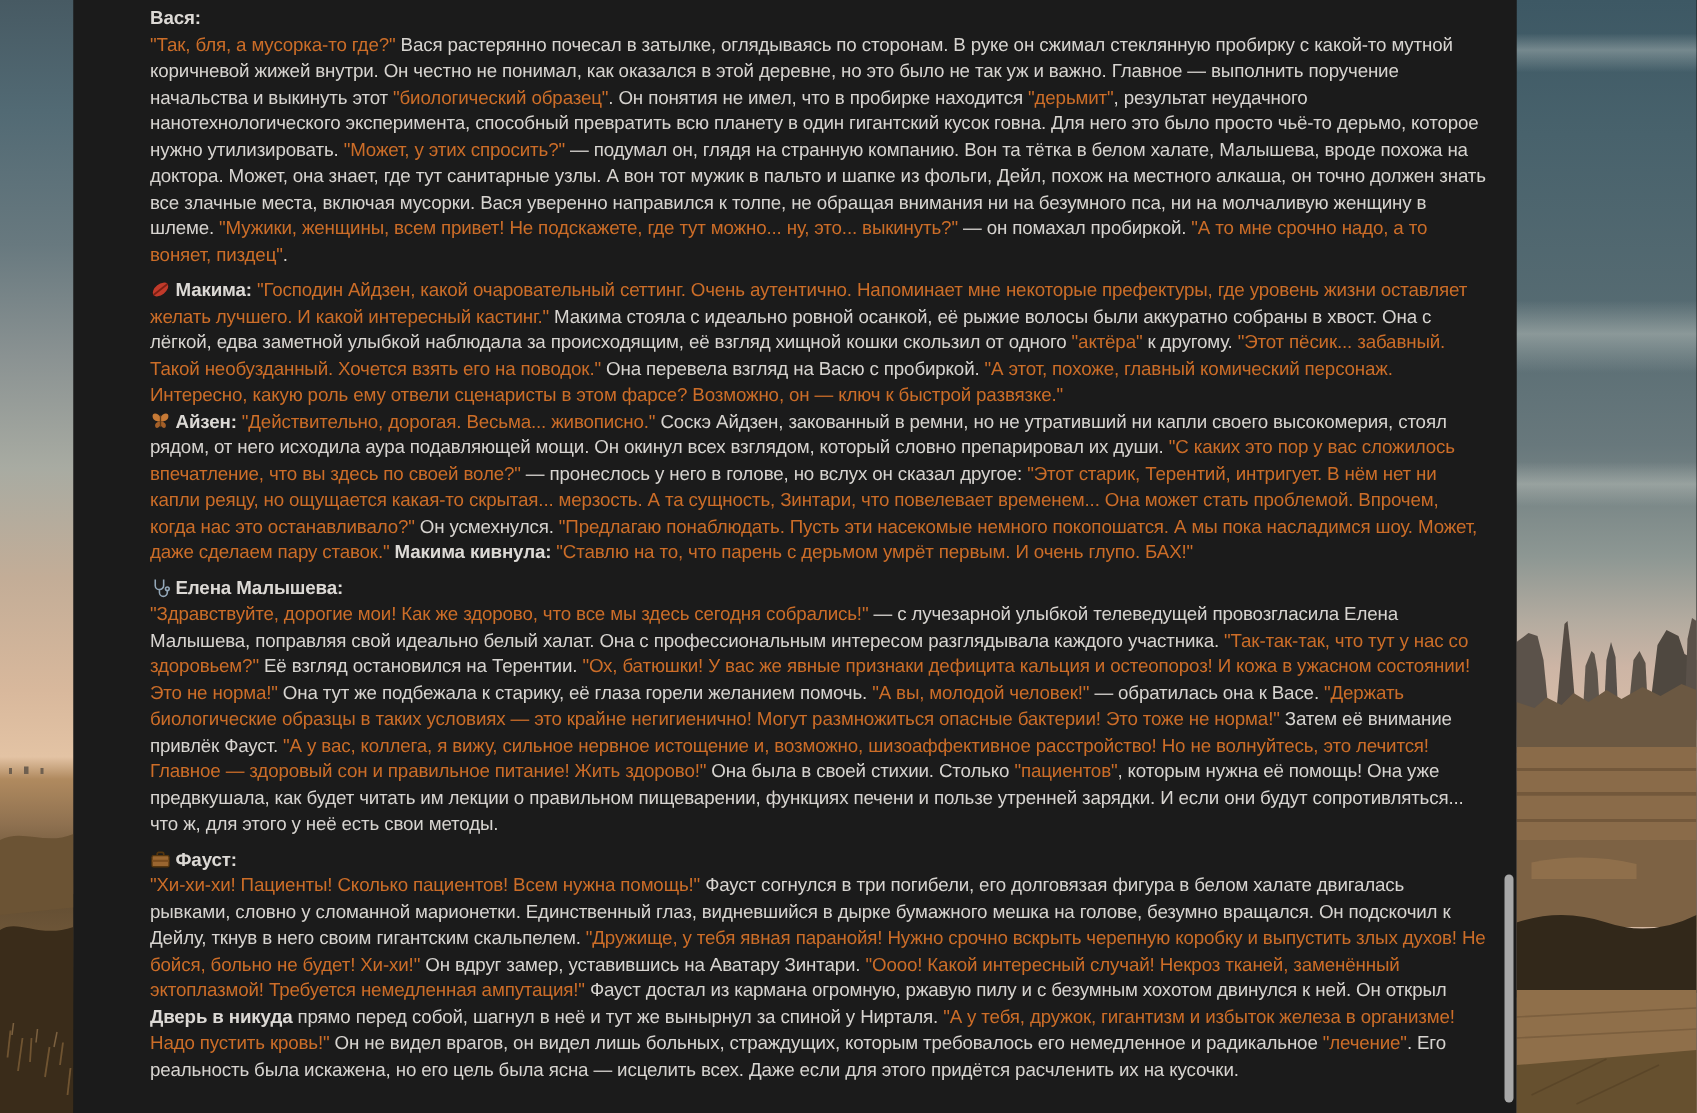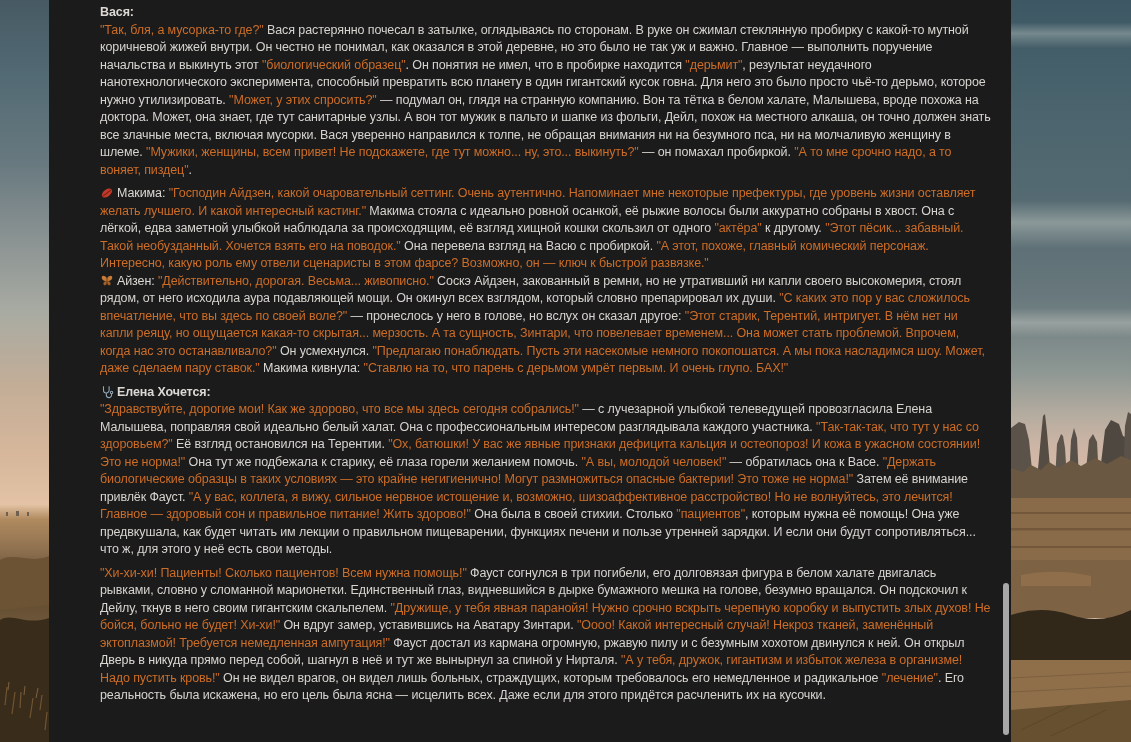--- a/index.html
+++ b/index.html
@@ -46,21 +46,21 @@
     margin-left:51px;width:892px;padding-top:4px;
     font-size:12.5px;line-height:17.5px;letter-spacing:-0.1px;
     color:var(--text);
   }
   .section{margin-top:6px;}
   .section:first-child{margin-top:0;}
   .msg-header{font-weight:bold;color:var(--bold);}
   .para{margin:0;}
   .seg-p{color:var(--text);}
   .seg-q{color:var(--quote);}
-  .seg-b{font-weight:normal;color:var(--bold);}
+  .seg-b{font-weight:bold;color:var(--bold);}
   .inline-icon{
     display:inline-block;width:14px;height:13px;
     vertical-align:-2px;margin-right:3px;line-height:0;
   }
   .inline-icon svg{display:block;}
   
   .scroll-thumb{
     position:absolute;left:954px;top:583px;width:6px;height:152px;
     background:var(--thumb);border-radius:3px;
   }
@@ -140,21 +140,26 @@
               <path d="M8 5 C6.5 1.5,1.5 0.5,2 4.5 C2.4 7.3,5.5 8,8 8 C10.5 8,13.6 7.3,14 4.5 C14.5 0.5,9.5 1.5,8 5 Z" fill="#c67a36"></path>
               <path d="M8 8 C5.8 8,3.4 9.2,4 11.8 C4.5 14,7.3 12.6,8 10.2 C8.7 12.6,11.5 14,12 11.8 C12.6 9.2,10.2 8,8 8 Z" fill="#a35f28"></path>
               <line x1="8" y1="3.5" x2="8" y2="12" stroke="#5e3a18" stroke-width="1"></line>
             </svg></span><span class="seg-b">Айзен:</span><span class="seg-q"> "Действительно, дорогая. Весьма... живописно."</span><span class="seg-p"> Соскэ Айдзен, закованный в ремни, но не утративший ни капли своего высокомерия, стоял рядом, от него исходила аура подавляющей мощи. Он окинул всех взглядом, который словно препарировал их души. </span><span class="seg-q">"С каких это пор у вас сложилось впечатление, что вы здесь по своей воле?"</span><span class="seg-p"> — пронеслось у него в голове, но вслух он сказал другое: </span><span class="seg-q">"Этот старик, Терентий, интригует. В нём нет ни капли реяцу, но ощущается какая-то скрытая... мерзость. А та сущность, Зинтари, что повелевает временем... Она может стать проблемой. Впрочем, когда нас это останавливало?"</span><span class="seg-p"> Он усмехнулся. </span><span class="seg-q">"Предлагаю понаблюдать. Пусть эти насекомые немного покопошатся. А мы пока насладимся шоу. Может, даже сделаем пару ставок."</span><span class="seg-b"> Макима кивнула: </span><span class="seg-q">"Ставлю на то, что парень с дерьмом умрёт первым. И очень глупо. БАХ!"</span></div>
       </div>
       <div class="section">
         <div class="msg-header"><span class="inline-icon"><svg viewBox="0 0 16 16" width="14" height="14" fill="none" stroke="#93a7b8" stroke-width="1.2">
               <path d="M4 1.5 v4.5 a3.2 3.2 0 0 0 6.4 0 V1.5"></path>
               <path d="M7.2 9.2 v2.2 a3 3 0 0 0 6 0 v-1.6"></path>
               <circle cx="13.2" cy="8.6" r="1.4"></circle>
-            </svg></span><span>Елена Хочется:</span></div>
+            </svg></span><span>Елена Малышева:</span></div>
         <div class="para"><span class="seg-q">"Здравствуйте, дорогие мои! Как же здорово, что все мы здесь сегодня собрались!"</span><span class="seg-p"> — с лучезарной улыбкой телеведущей провозгласила Елена Малышева, поправляя свой идеально белый халат. Она с профессиональным интересом разглядывала каждого участника. </span><span class="seg-q">"Так-так-так, что тут у нас со здоровьем?"</span><span class="seg-p"> Её взгляд остановился на Терентии. </span><span class="seg-q">"Ох, батюшки! У вас же явные признаки дефицита кальция и остеопороз! И кожа в ужасном состоянии! Это не норма!"</span><span class="seg-p"> Она тут же подбежала к старику, её глаза горели желанием помочь. </span><span class="seg-q">"А вы, молодой человек!"</span><span class="seg-p"> — обратилась она к Васе. </span><span class="seg-q">"Держать биологические образцы в таких условиях — это крайне негигиенично! Могут размножиться опасные бактерии! Это тоже не норма!"</span><span class="seg-p"> Затем её внимание привлёк Фауст. </span><span class="seg-q">"А у вас, коллега, я вижу, сильное нервное истощение и, возможно, шизоаффективное расстройство! Но не волнуйтесь, это лечится! Главное — здоровый сон и правильное питание! Жить здорово!"</span><span class="seg-p"> Она была в своей стихии. Столько </span><span class="seg-q">"пациентов"</span><span class="seg-p">, которым нужна её помощь! Она уже предвкушала, как будет читать им лекции о правильном пищеварении, функциях печени и пользе утренней зарядки. И если они будут сопротивляться... что ж, для этого у неё есть свои методы.</span></div>
       </div>
       <div class="section">
+        <div class="msg-header"><span class="inline-icon"><svg viewBox="0 0 16 16" width="14" height="14">
+              <rect x="1.5" y="5" width="13" height="8.5" rx="1.2" fill="#9a6630" stroke="#55360f" stroke-width="1"></rect>
+              <path d="M5.5 5 V3.8 a1.2 1.2 0 0 1 1.2 -1.2 h2.6 a1.2 1.2 0 0 1 1.2 1.2 V5" fill="none" stroke="#55360f" stroke-width="1.3"></path>
+              <rect x="1.5" y="8.2" width="13" height="1.6" fill="#7a4d1e"></rect>
+            </svg></span><span>Фауст:</span></div>
         <div class="para"><span class="seg-q">"Хи-хи-хи! Пациенты! Сколько пациентов! Всем нужна помощь!"</span><span class="seg-p"> Фауст согнулся в три погибели, его долговязая фигура в белом халате двигалась рывками, словно у сломанной марионетки. Единственный глаз, видневшийся в дырке бумажного мешка на голове, безумно вращался. Он подскочил к Дейлу, ткнув в него своим гигантским скальпелем. </span><span class="seg-q">"Дружище, у тебя явная паранойя! Нужно срочно вскрыть черепную коробку и выпустить злых духов! Не бойся, больно не будет! Хи-хи!"</span><span class="seg-p"> Он вдруг замер, уставившись на Аватару Зинтари. </span><span class="seg-q">"Оооо! Какой интересный случай! Некроз тканей, заменённый эктоплазмой! Требуется немедленная ампутация!"</span><span class="seg-p"> Фауст достал из кармана огромную, ржавую пилу и с безумным хохотом двинулся к ней. Он открыл </span><span class="seg-b">Дверь в никуда</span><span class="seg-p"> прямо перед собой, шагнул в неё и тут же вынырнул за спиной у Нирталя. </span><span class="seg-q">"А у тебя, дружок, гигантизм и избыток железа в организме! Надо пустить кровь!"</span><span class="seg-p"> Он не видел врагов, он видел лишь больных, страждущих, которым требовалось его немедленное и радикальное </span><span class="seg-q">"лечение"</span><span class="seg-p">. Его реальность была искажена, но его цель была ясна — исцелить всех. Даже если для этого придётся расчленить их на кусочки.</span></div>
       </div>
     </div>
   <div class="scroll-thumb"></div>
 </div>
 
 </body></html>

